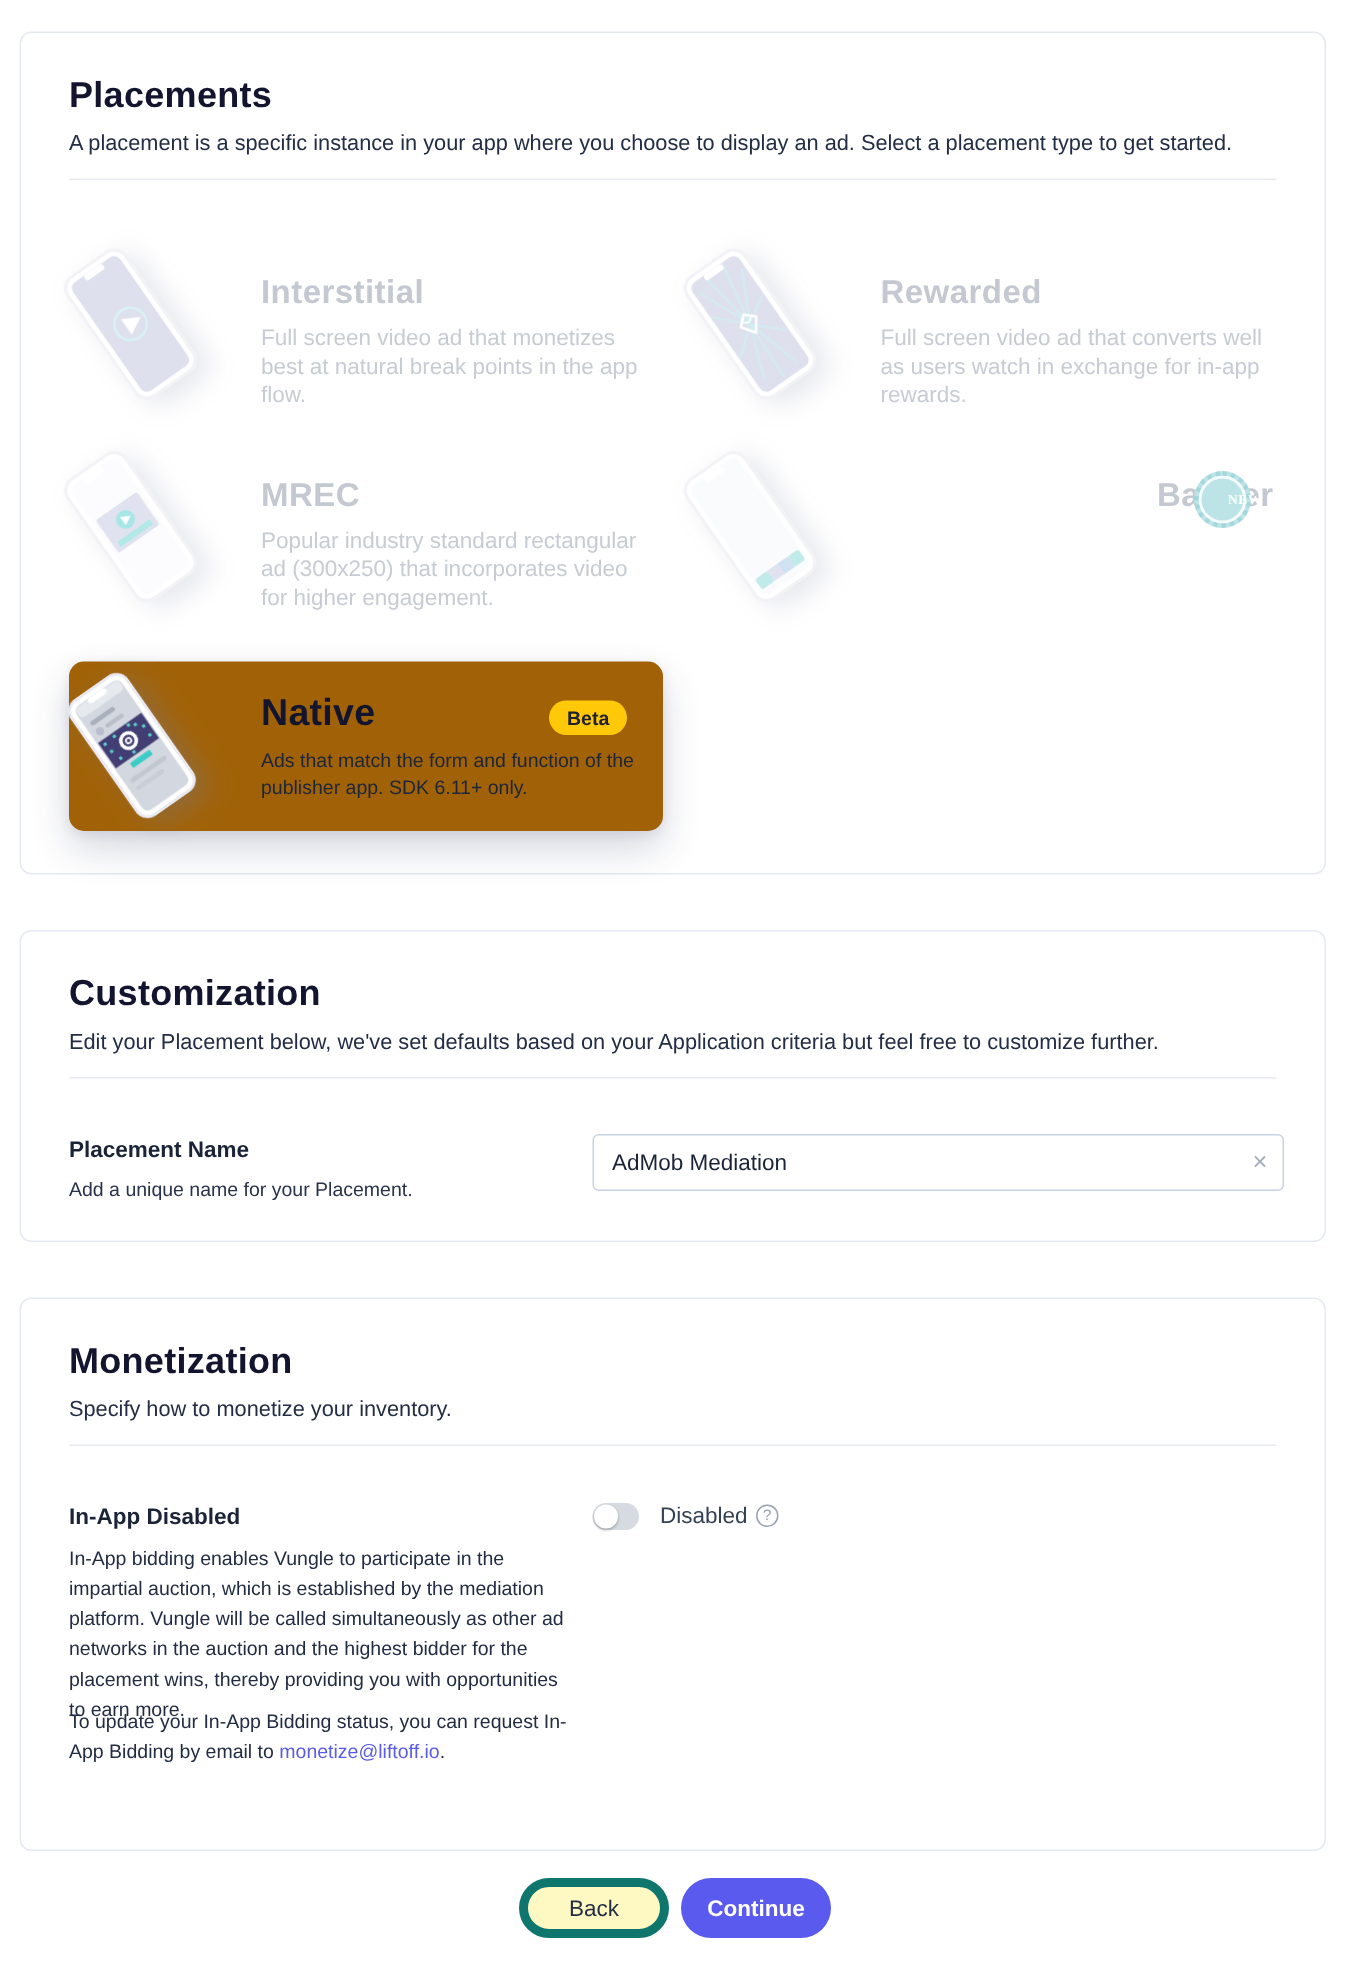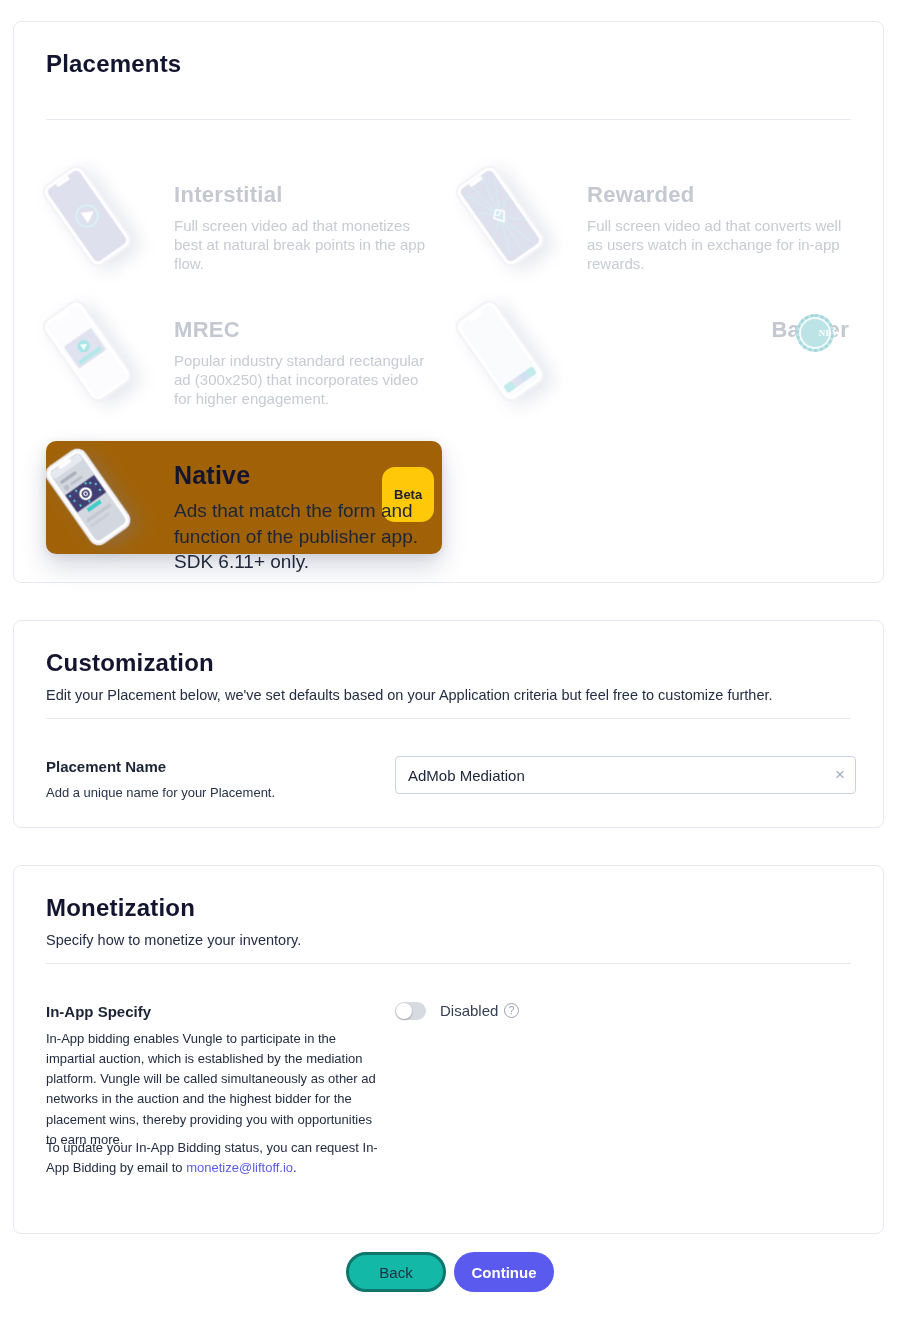--- a/index.html
+++ b/index.html
@@ -65,27 +65,27 @@
     position:absolute; left:32px; top:419px; width:396px; height:113px;
     background:#a16207; border-radius:10px; cursor:pointer;
     box-shadow:0 12px 26px rgba(50,60,100,.20), 0 2px 8px rgba(50,60,100,.10);
   }
   .native-card .phone-wrap { left:18px; top:8px; width:48px; height:96px; opacity:1; }
   .native-title {
     position:absolute; left:128px; top:20px;
     font-size:25px; font-weight:800; color:#13142e; letter-spacing:.2px;
   }
   .beta-badge {
-    position:absolute; left:336px; top:26px;
+    position:absolute; left:320px; top:26px;
     background:#ffc90a; color:#20212e; font-size:13px; font-weight:700;
-    padding:20px 12px; border-radius:13px;
+    padding:4px 12px; border-radius:13px;
   }
   .native-desc {
     position:absolute; left:128px; top:57px; width:256px;
-    font-size:19px; line-height:1.35; color:#1d2539;
+    font-size:13px; line-height:1.35; color:#1d2539;
   }
 
   
   .field-label { position:absolute; left:32px; top:137px; font-size:15px; font-weight:700; color:#1b2437; }
   .field-help  { position:absolute; left:32px; top:164px; font-size:13px; color:#28334a; }
   .text-input-wrap {
     position:absolute; left:381px; top:135px; width:461px; height:38px;
     border:1px solid #c7d3e3; border-radius:4px; box-sizing:border-box; background:#fff;
   }
   .text-input-wrap input {
@@ -124,28 +124,29 @@
     font-size:10px; line-height:14px; text-align:center; cursor:pointer; box-sizing:border-box;
   }
 
   
   .pill {
     position:absolute; top:1252px; height:40px; border-radius:20px;
     display:flex; align-items:center; justify-content:center;
     font-size:15px; cursor:pointer; box-sizing:border-box;
     font-family:"Liberation Sans", sans-serif;
   }
-  .btn-back { left:346px; width:100px; background:#14b8a6; border:3px solid #0f766e; color:#242e44; }
+  .btn-back { left:346px; width:100px; background:#fef9c3; border:6px solid #0f766e; color:#242e44; }
   .btn-continue { left:454px; width:100px; background:#5a5bee; border:none; color:#fff; font-weight:600; }
 </style>
 </head>
 <body>
 
 <section class="card" id="card-placements">
   <h2 class="card-title">Placements</h2>
+  <p class="card-sub">A placement is a specific instance in your app where you choose to display an ad. Select a placement type to get started.</p>
   <div class="divider"></div>
 
   <div class="type-cell" id="cell-rewarded">
     <div class="phone-wrap">
       <svg viewBox="0 0 60 120">
         <rect x="2" y="2" width="56" height="116" rx="11" fill="#ffffff" stroke="#e9e9f1" stroke-width="2.5"></rect>
         <rect x="7" y="7" width="46" height="106" rx="6" fill="#c6c7e1"></rect>
         <g stroke="#a9e2e6" stroke-width="1.5" opacity="0.9">
           <line x1="30" y1="60" x2="11" y2="16"></line>
             <line x1="30" y1="60" x2="22" y2="10"></line>
@@ -273,21 +274,21 @@
     <input type="text" value="AdMob Mediation" style="">
     <span class="clear-icon">×</span>
   </div>
 </section>
 
 <section class="card" id="card-monetization">
   <h2 class="card-title">Monetization</h2>
   <p class="card-sub">Specify how to monetize your inventory.</p>
   <div class="divider"></div>
 
-  <div class="iab-label">In-App Specify</div>
+  <div class="iab-label">In-App Disabled</div>
   <div class="iab-desc">In-App bidding enables Vungle to participate in the impartial auction, which is established by the mediation platform. Vungle will be called simultaneously as other ad networks in the auction and the highest bidder for the placement wins, thereby providing you with opportunities to earn more.</div>
   <div class="iab-request"><span>To update your In-App Bidding status, you can request In-App Bidding by email to </span><a class="email-link">monetize@liftoff.io</a><span>.</span></div>
 
   <div class="toggle">
     <div class="toggle-knob"></div>
   </div>
   <div class="toggle-status">Disabled</div>
   <div class="help-icon">?</div>
 </section>
 

